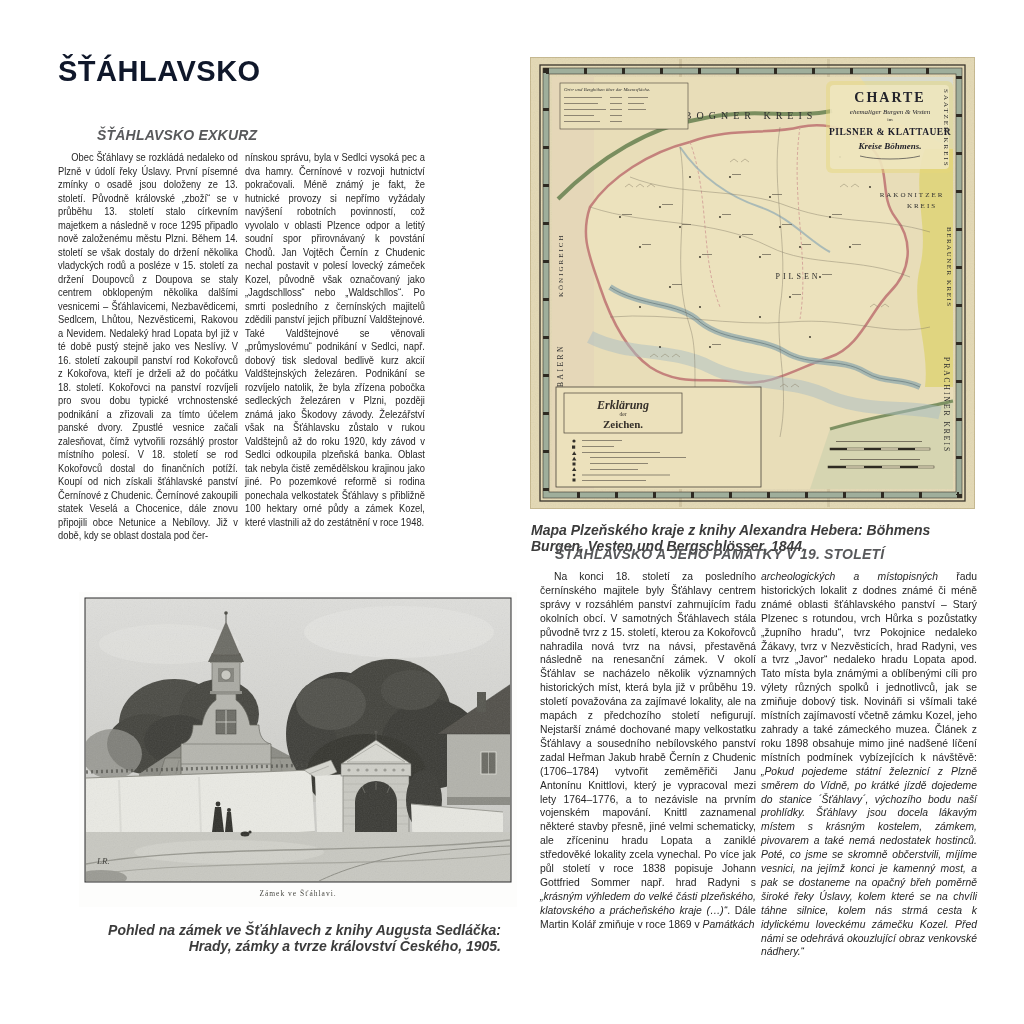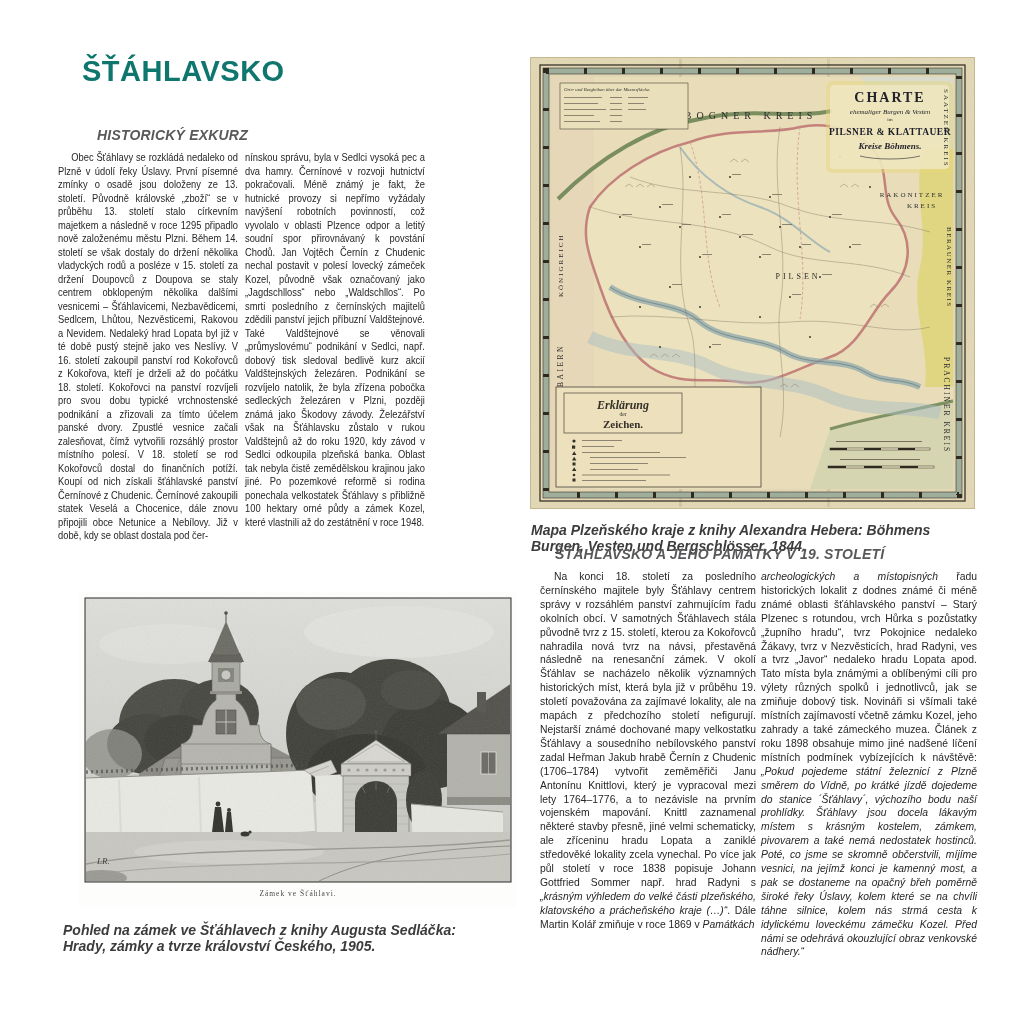--- a/index.html
+++ b/index.html
@@ -1,48 +1,48 @@
 <!DOCTYPE html>
 <html><head>
 <meta charset="utf-8">
 <style>
   html,body{margin:0;padding:0;}
   body{
     width:1024px;height:1024px;position:relative;background:#ffffff;
     font-family:"Liberation Sans",sans-serif;overflow:hidden;
   }
   .h1{position:absolute;left:58px;top:55px;font-size:29px;font-weight:bold;
-      color:#0f766e;letter-spacing:.5px;margin-left:24px;}
+      color:#0f172a;letter-spacing:.5px;}
   .h2{position:absolute;font-size:14px;font-weight:bold;font-style:italic;
       color:#58595b;letter-spacing:.2px;}
   #h-exkurz{left:97px;top:127px;}
   #h-pamatky{left:555px;top:546px;}
   .tcol{position:absolute;text-align:justify;color:#262626;transform-origin:0 0;}
   .tb1{top:151px;width:204px;transform:scaleX(0.882);font-size:10.6px;line-height:13.5px;}
   .tb2{top:570px;width:233px;transform:scaleX(0.927);font-size:11.2px;line-height:13.9px;}
   #col1{left:58px;}
   #col2{left:245px;}
   #col3{left:540px;}
   #col4{left:761px;}
   .indent{text-indent:15px;}
   .it{font-style:italic;}
   .caption{position:absolute;font-size:14px;font-weight:bold;font-style:italic;color:#3c3c3c;}
   #map-caption{left:531px;top:522px;width:446px;}
-  #engraving-caption{left:63px;top:922px;width:438px;text-align:left;}
+  #engraving-caption{left:63px;top:922px;width:438px;text-align:right;}
   #map-fig{position:absolute;left:530px;top:57px;width:445px;height:452px;}
   #engraving-fig{position:absolute;left:79px;top:592px;width:438px;height:315px;}
   svg{display:block;}
   .serif{font-family:"Liberation Serif",serif;}
 </style>
 </head>
 <body>
 
 <div class="h1">ŠŤÁHLAVSKO</div>
 
-<div class="h2" id="h-exkurz">HISTORICKÝ EXKURZ</div>
+<div class="h2" id="h-exkurz">ŠŤÁHLAVSKO EXKURZ</div>
 
 <div class="tcol tb1 indent" id="col1">Obec Šťáhlavy se rozkládá nedaleko od Plzně v údolí řeky Úslavy. První písemné zmínky o osadě jsou doloženy ze 13. století. Původně královské „zboží“ se v průběhu 13. století stalo církevním majetkem a následně v roce 1295 připadlo nově založenému městu Plzni. Během 14. století se však dostaly do držení několika vladyckých rodů a posléze v 15. století za držení Doupovců z Doupova se staly centrem obklopeným několika dalšími vesnicemi – Šťáhlavicemi, Nezbavědicemi, Sedlcem, Lhůtou, Nezvěsticemi, Rakovou a Nevidem. Nedaleký hrad Lopata byl již v té době pustý stejně jako ves Neslívy. V 16. století zakoupil panství rod Kokořovců z Kokořova, kteří je drželi až do počátku 18. století. Kokořovci na panství rozvíjeli pro svou dobu typické vrchnostenské podnikání a zřizovali za tímto účelem panské dvory. Zpustlé vesnice začali zalesňovat, čímž vytvořili rozsáhlý prostor místního polesí. V 18. století se rod Kokořovců dostal do finančních potíží. Koupí od nich získali šťáhlavské panství Černínové z Chudenic. Černínové zakoupili statek Veselá a Chocenice, dále znovu připojili obce Netunice a Nebílovy. Již v době, kdy se oblast dostala pod čer-</div>
 <div class="tcol tb1" id="col2">nínskou správu, byla v Sedlci vysoká pec a dva hamry. Černínové v rozvoji hutnictví pokračovali. Méně známý je fakt, že hutnické provozy si nepřímo vyžádaly navýšení robotních povinností, což vyvolalo v oblasti Plzence odpor a letitý soudní spor přirovnávaný k povstání Chodů. Jan Vojtěch Černín z Chudenic nechal postavit v polesí lovecký zámeček Kozel, původně však označovaný jako „Jagdschlloss“ nebo „Waldschllos“. Po smrti posledního z černínských majitelů zdědili panství jejich příbuzní Valdštejnové. Také Valdštejnové se věnovali „průmyslovému“ podnikání v Sedlci, např. dobový tisk sledoval bedlivě kurz akcií Valdštejnských železáren. Podnikání se rozvíjelo natolik, že byla zřízena pobočka sedleckých železáren v Plzni, později známá jako Škodovy závody. Železářství však na Šťáhlavsku zůstalo v rukou Valdštejnů až do roku 1920, kdy závod v Sedlci odkoupila plzeňská banka. Oblast tak nebyla čistě zemědělskou krajinou jako jiné. Po pozemkové reformě si rodina ponechala velkostatek Šťáhlavy s přibližně 100 hektary orné půdy a zámek Kozel, které vlastnili až do zestátnění v roce 1948.</div>
 
 <div id="map-fig">
 <svg width="445" height="452" viewBox="0 0 445 452">
   <defs>
     <filter id="grainM">
           <feTurbulence type="fractalNoise" baseFrequency="0.9" numOctaves="2" stitchTiles="stitch"></feTurbulence>
           <feColorMatrix type="saturate" values="0"></feColorMatrix>

